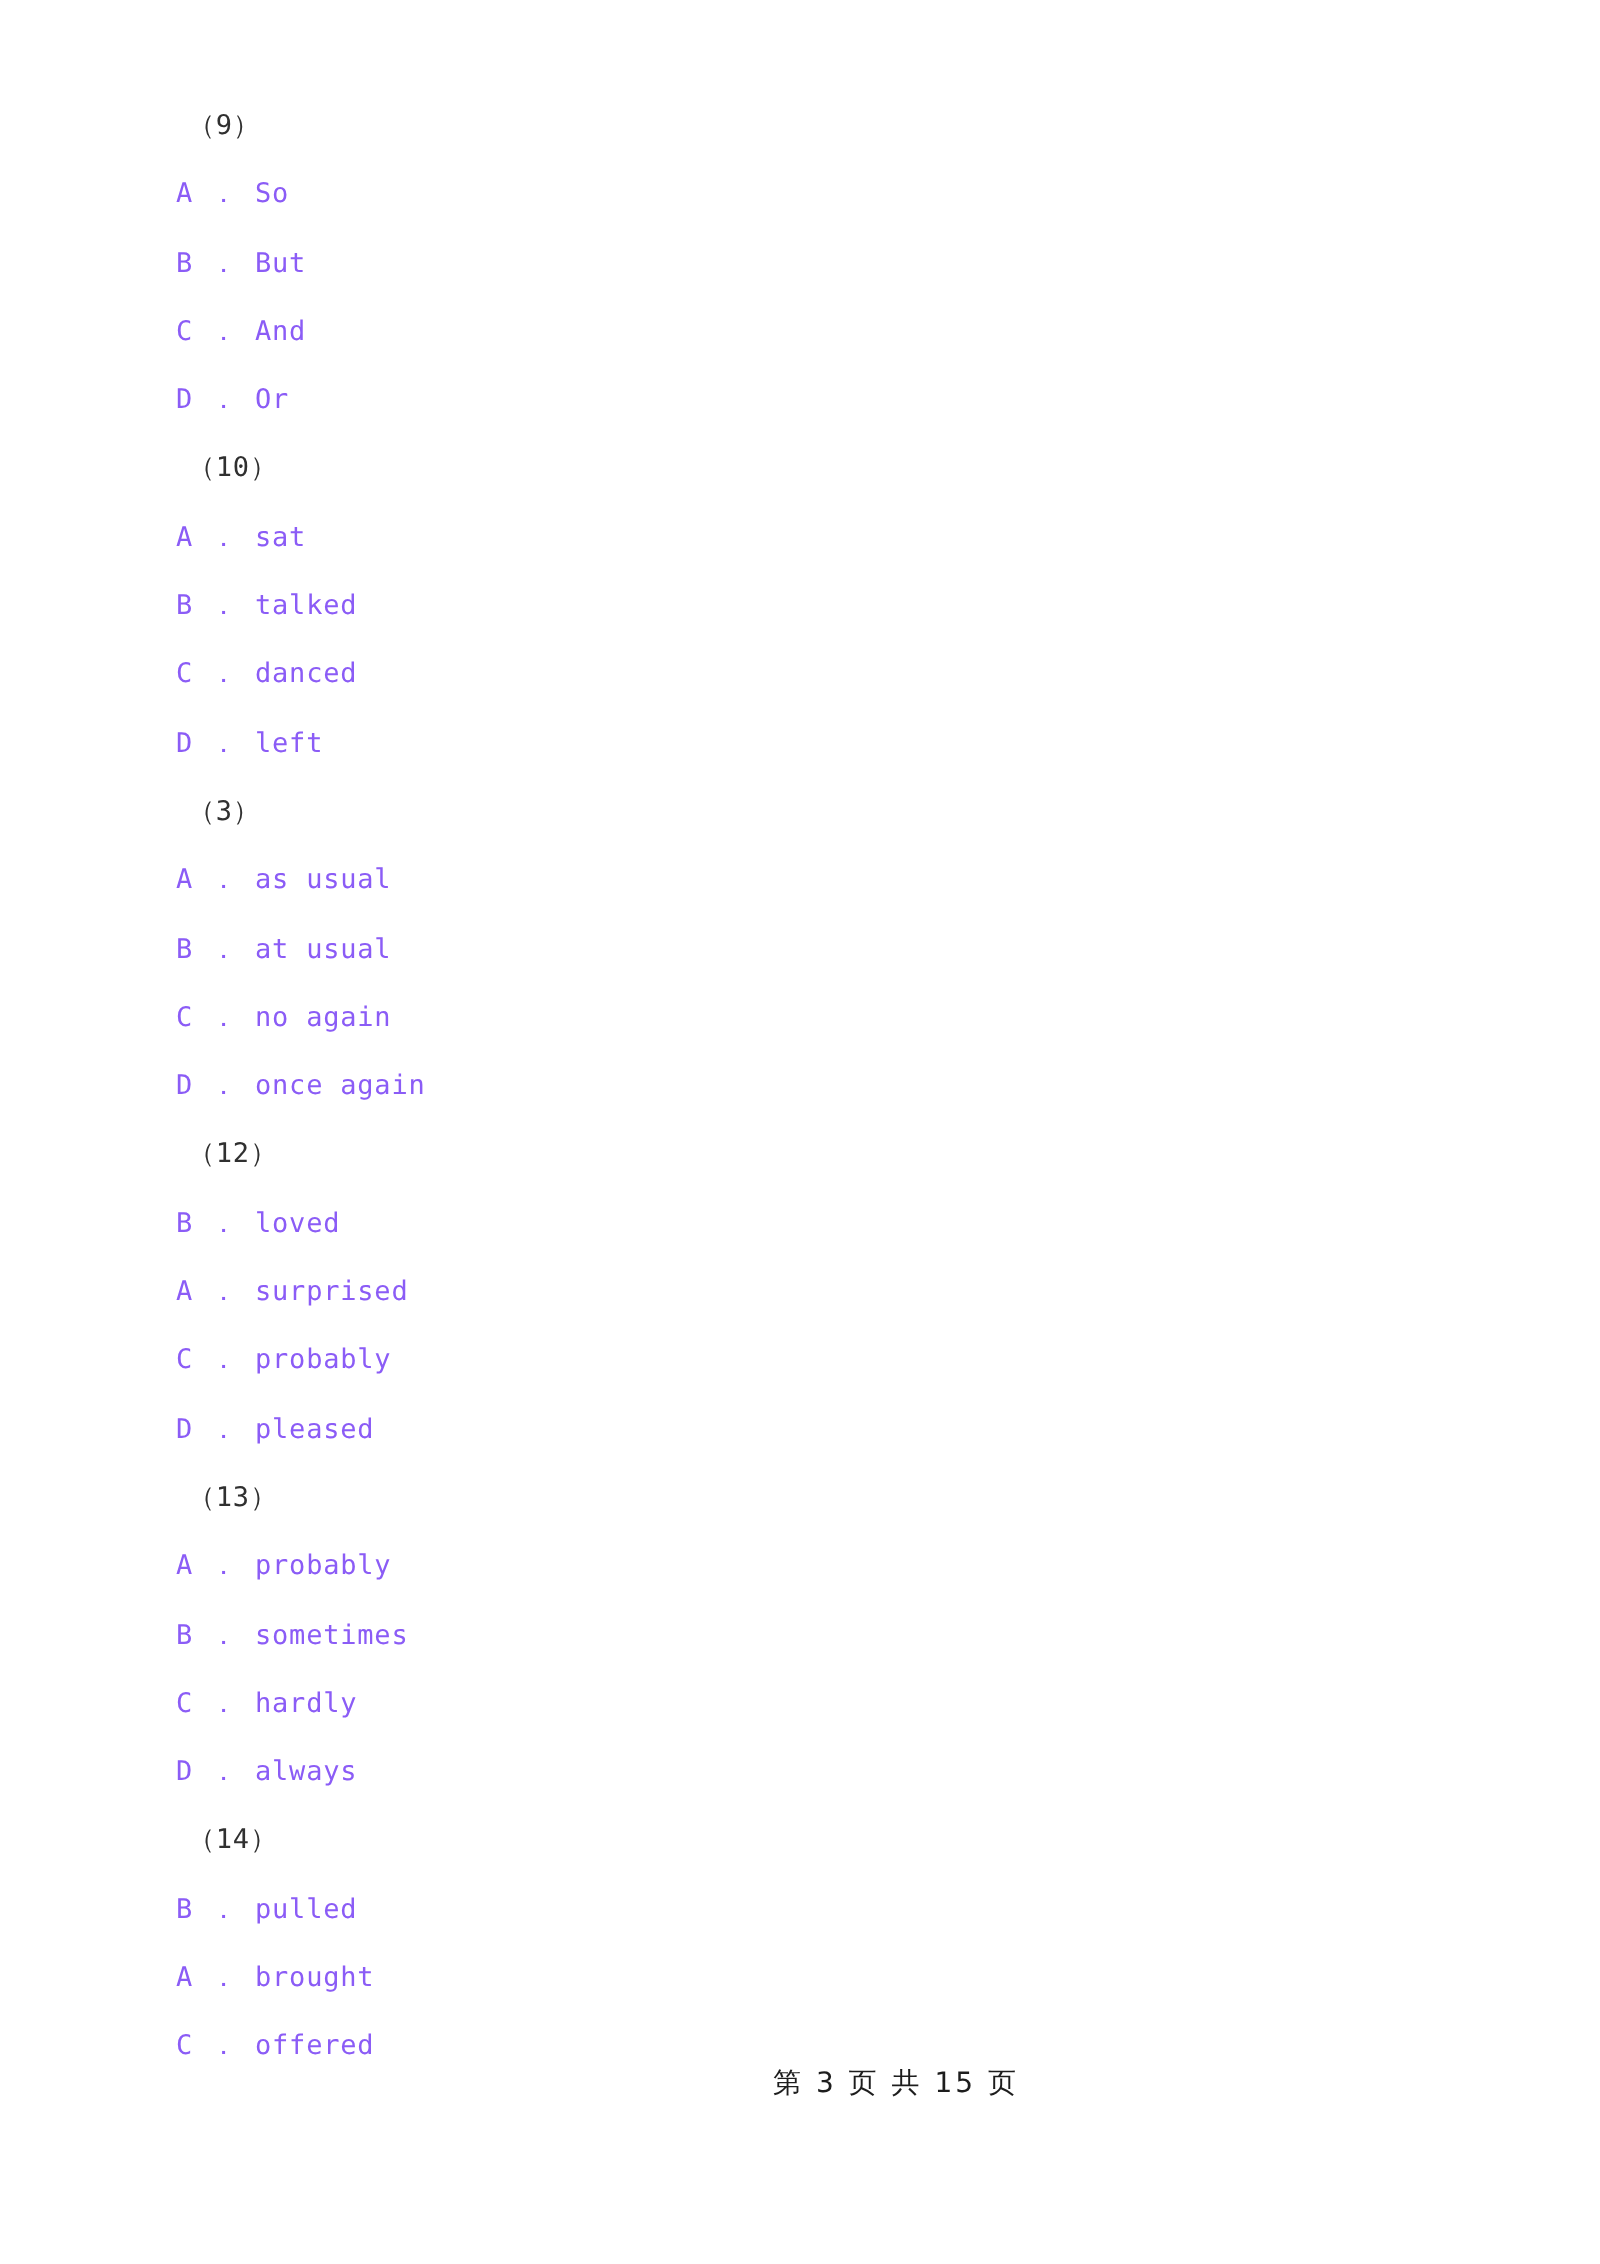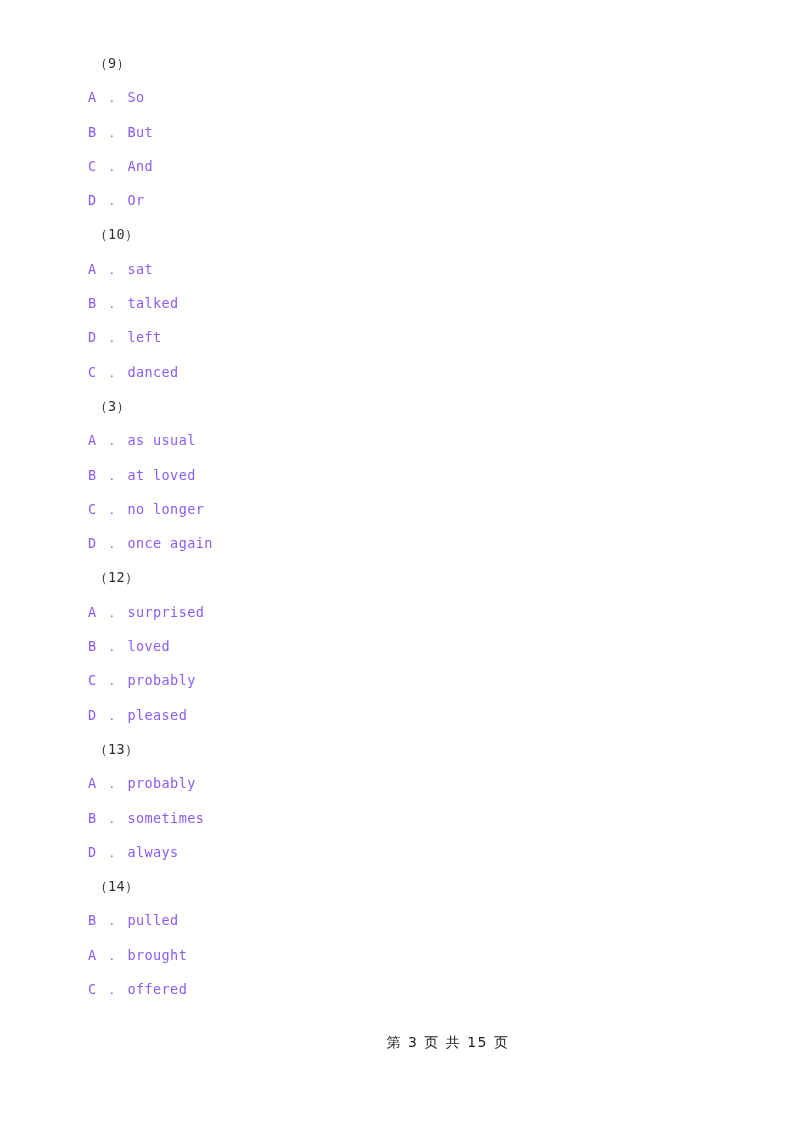--- a/index.html
+++ b/index.html
@@ -60,35 +60,36 @@
 
   <div class="content">
       <div class="line qnum">（9）</div>
       <div class="line opt">A ． So</div>
       <div class="line opt">B ． But</div>
       <div class="line opt">C ． And</div>
       <div class="line opt">D ． Or</div>
       <div class="line qnum">（10）</div>
       <div class="line opt">A ． sat</div>
       <div class="line opt">B ． talked</div>
+      <div class="line opt">C ． danced</div>
       <div class="line opt">D ． left</div>
-      <div class="line opt">C ． danced</div>
       <div class="line qnum">（3）</div>
       <div class="line opt">A ． as usual</div>
-      <div class="line opt">B ． at loved</div>
-      <div class="line opt">C ． no longer</div>
+      <div class="line opt">B ． at usual</div>
+      <div class="line opt">C ． no again</div>
       <div class="line opt">D ． once again</div>
       <div class="line qnum">（12）</div>
+      <div class="line opt">B ． loved</div>
       <div class="line opt">A ． surprised</div>
-      <div class="line opt">B ． loved</div>
       <div class="line opt">C ． probably</div>
       <div class="line opt">D ． pleased</div>
       <div class="line qnum">（13）</div>
       <div class="line opt">A ． probably</div>
       <div class="line opt">B ． sometimes</div>
+      <div class="line opt">C ． hardly</div>
       <div class="line opt">D ． always</div>
       <div class="line qnum">（14）</div>
       <div class="line opt">B ． pulled</div>
       <div class="line opt">A ． brought</div>
       <div class="line opt">C ． offered</div>
     </div>
 
   <div class="footer">第 3 页 共 15 页</div>
 
 </div>

